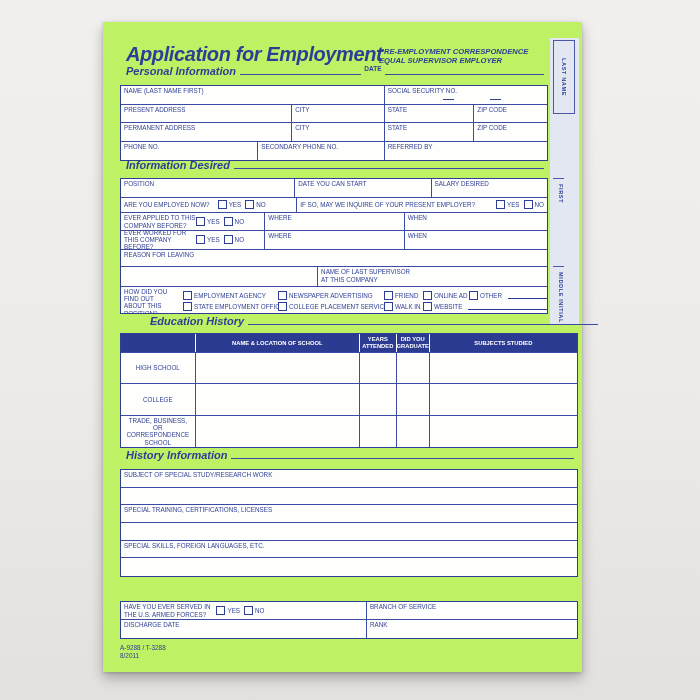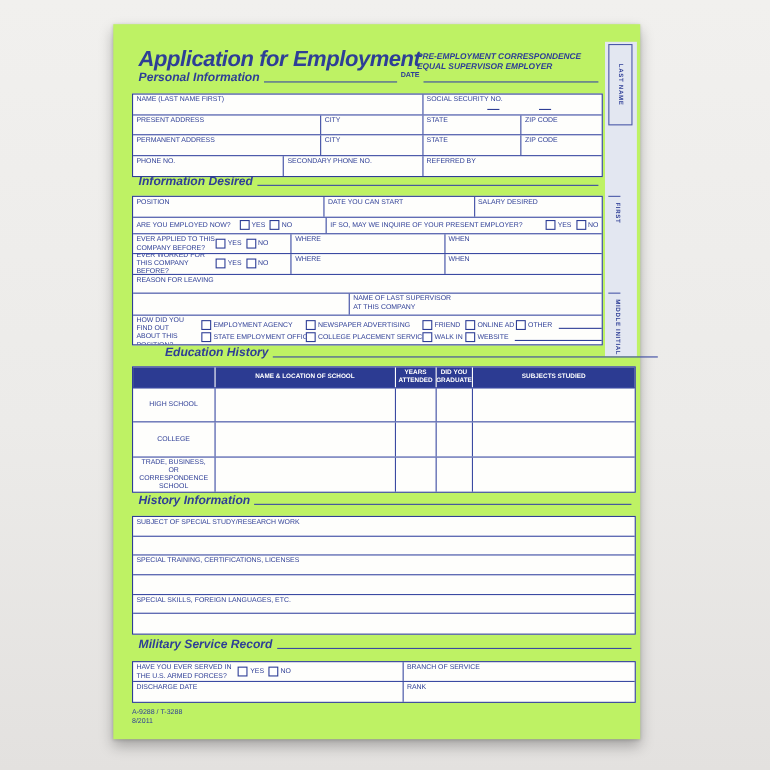--- a/index.html
+++ b/index.html
@@ -367,24 +367,20 @@
     <div class="trow" style="height:18px;">
       <div class="cell" style="width:458px;">
         <span class="lbl">SPECIAL SKILLS, FOREIGN LANGUAGES, ETC.</span>
       </div>
     </div>
     <div class="trow" style="height:18px;">
       <div class="cell" style="width:458px;"></div>
     </div>
   </div>
 
-  <div class="sechead" style="top:559px;width:451px;">
-    <span class="hname">Military Service Record</span>
-    <span class="rule"></span>
-  </div>
 
   <div class="tbl" style="left:17px;top:579px;width:458px;height:38px;">
     <div class="trow" style="height:19px;">
       <div class="cell center" style="width:247px;">
         <span style="display:inline-block;margin-right:6px;">
           <span class="lbl">HAVE YOU EVER SERVED IN</span>
           <span class="lbl">THE U.S. ARMED FORCES?</span>
         </span>
         <span class="cb"></span>
         <span class="cbl">YES</span>

